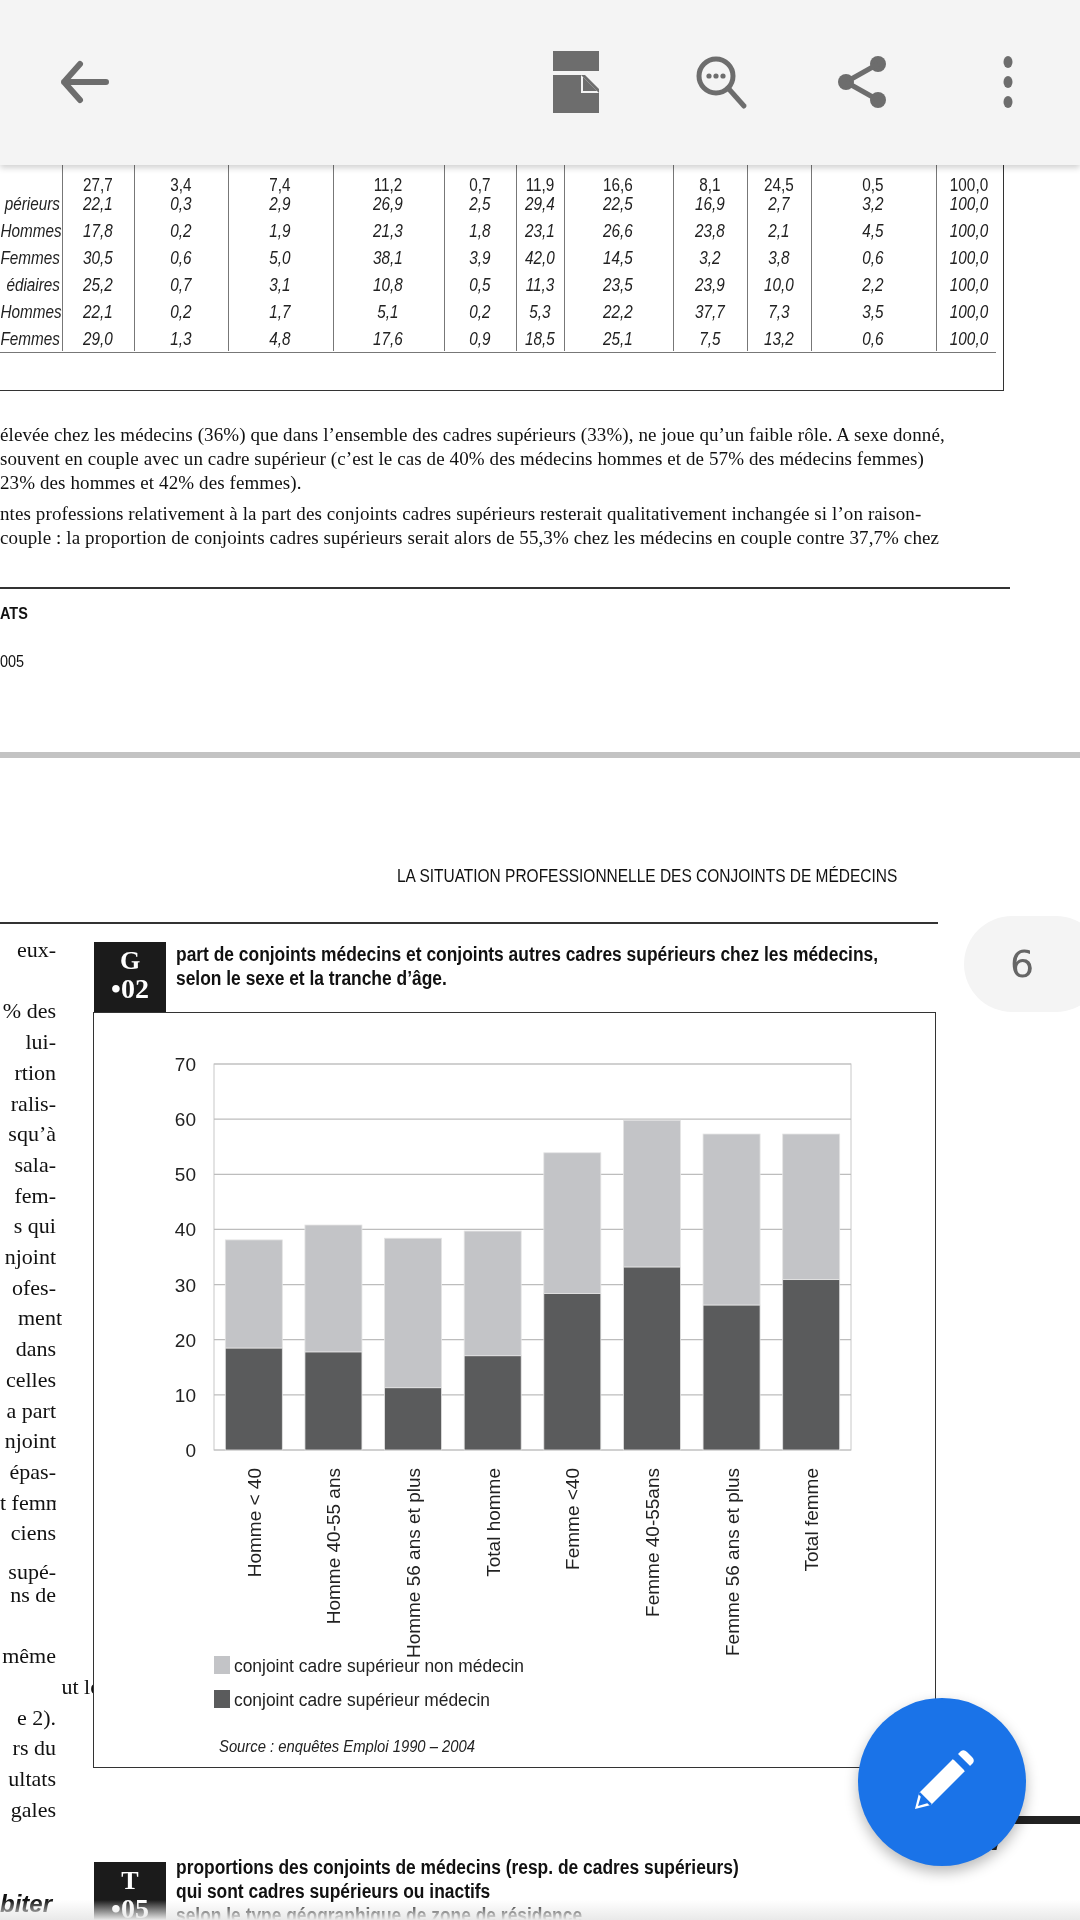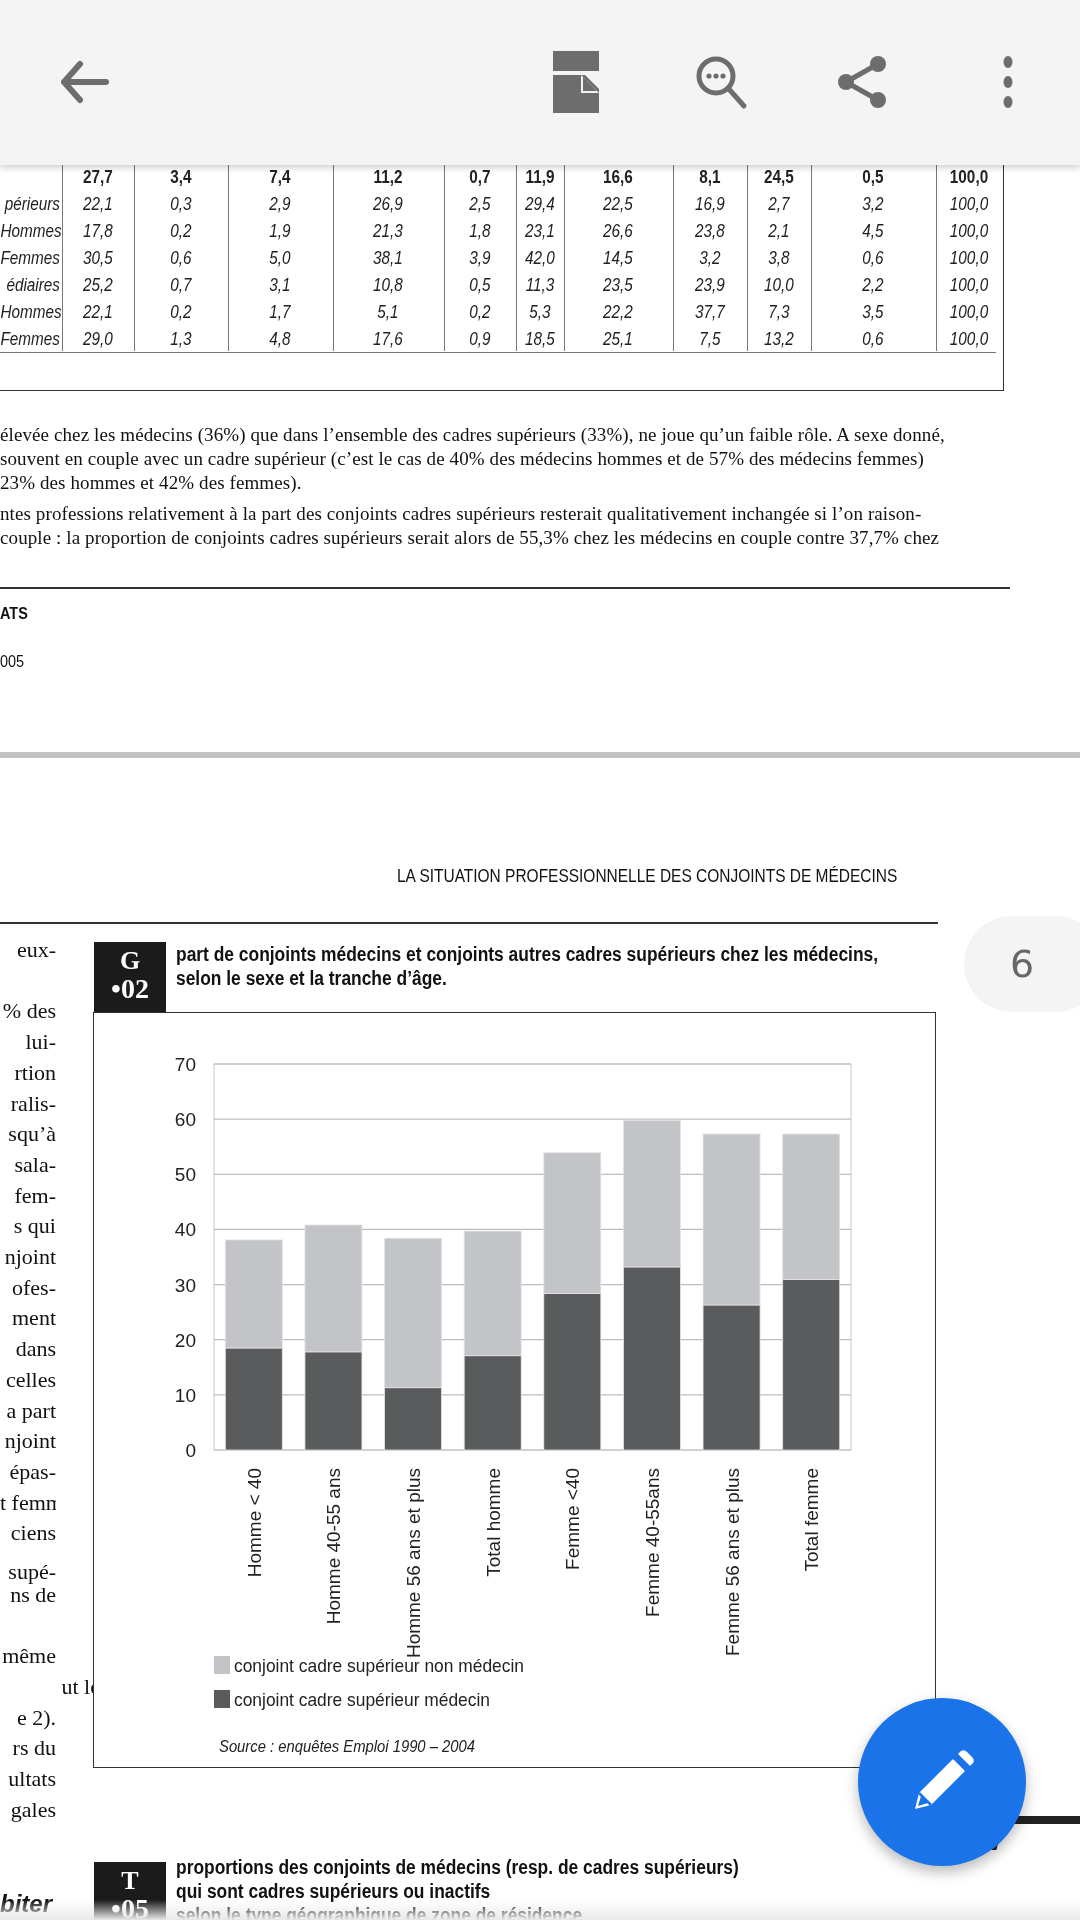--- a/index.html
+++ b/index.html
@@ -77,21 +77,21 @@
   <div class="vline" style="left:564px;"></div>
   <div class="vline" style="left:673px;"></div>
   <div class="vline" style="left:747px;"></div>
   <div class="vline" style="left:811px;"></div>
   <div class="vline" style="left:936px;"></div>
   <div class="vline" style="left:1003px; height:226px; background:#333;"></div>
   <div class="hline" style="left:0; top:352px; width:996px;"></div>
   <div class="hline" style="left:0; top:390px; width:1004px; background:#333;"></div>
 
   <div class="tbl" id="tbl">
-      <div class="tbl-row" style="top: 0px; width: 1005px; font-style: normal; font-weight: bold;">
+      <div class="tbl-row" style="top: 8px; width: 1005px; font-style: normal;">
         <span style="left: -10px; width: 70px; text-align: right; transform-origin: right center;"></span>
         <span style="left: 63px; width: 70px;">27,7</span>
         <span style="left: 146px; width: 70px;">3,4</span>
         <span style="left: 245px; width: 70px;">7,4</span>
         <span style="left: 353px; width: 70px;">11,2</span>
         <span style="left: 445px; width: 70px;">0,7</span>
         <span style="left: 505px; width: 70px;">11,9</span>
         <span style="left: 583px; width: 70px;">16,6</span>
         <span style="left: 675px; width: 70px;">8,1</span>
         <span style="left: 744px; width: 70px;">24,5</span>
@@ -211,21 +211,21 @@
       <div class="left-col" style="top: 998.4px;">% des</div>
       <div class="left-col" style="top: 1029.1px;">lui-</div>
       <div class="left-col" style="top: 1059.8px;">rtion</div>
       <div class="left-col" style="top: 1090.5px;">ralis-</div>
       <div class="left-col" style="top: 1121.2px;">squ’à</div>
       <div class="left-col" style="top: 1151.9px;">sala-</div>
       <div class="left-col" style="top: 1182.6px;">fem-</div>
       <div class="left-col" style="top: 1213.3px;">s qui</div>
       <div class="left-col" style="top: 1244px;">njoint</div>
       <div class="left-col" style="top: 1274.7px;">ofes-</div>
-      <div class="left-col" style="top: 1305.4px;">ment</div>
+      <div class="left-col" style="top: 1305.4px; padding-left: 6px;">ment</div>
       <div class="left-col" style="top: 1336.1px;">dans</div>
       <div class="left-col" style="top: 1366.8px;">celles</div>
       <div class="left-col" style="top: 1397.5px;">a part</div>
       <div class="left-col" style="top: 1428.2px;">njoint</div>
       <div class="left-col" style="top: 1458.9px;">épas-</div>
       <div class="left-col" style="top: 1489.6px;">t femme</div>
       <div class="left-col" style="top: 1520.3px;">ciens</div>
       <div class="left-col" style="top: 1551px;"></div>
       <div class="left-col" style="top: 1581.7px;">ns de</div>
       <div class="left-col" style="top: 1559px;">supé-</div>

